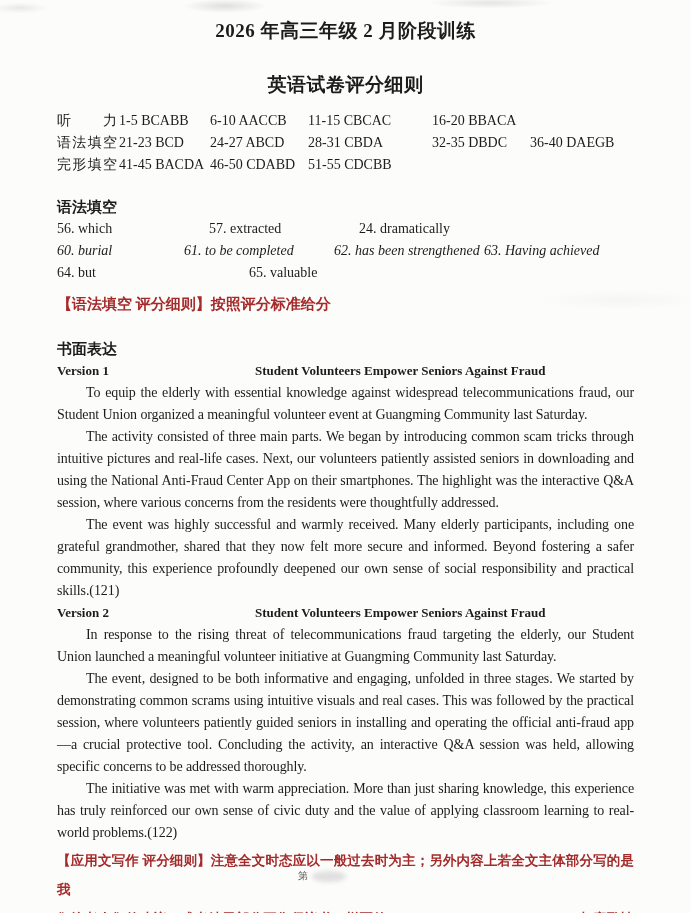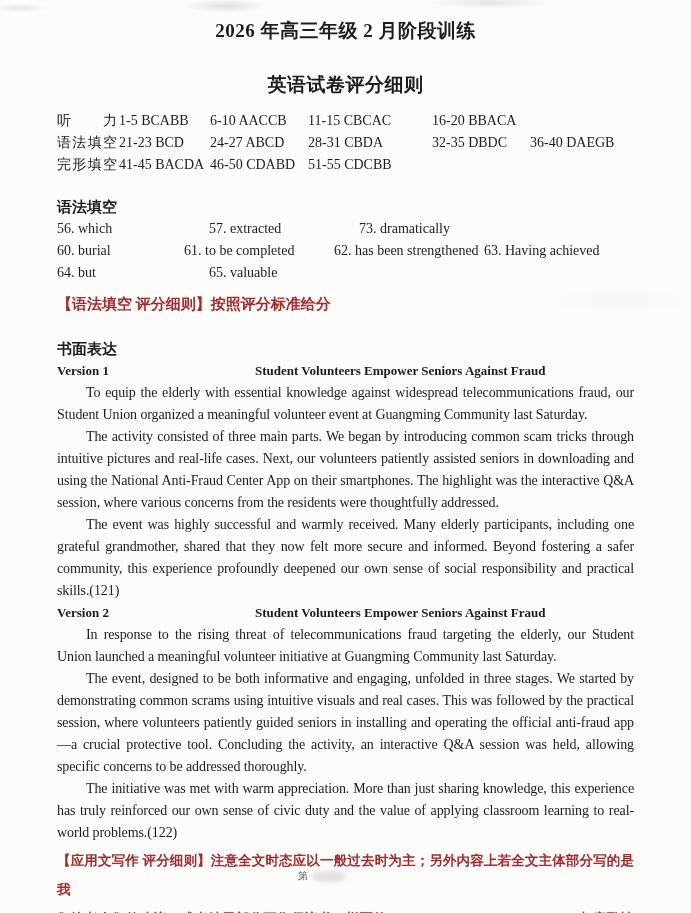--- a/index.html
+++ b/index.html
@@ -49,22 +49,22 @@
 
   .section-label { font-weight: 700; font-size: 15px; line-height: 22px; margin-top: 20px; }
 
   .g-row {
     display: grid;
     font-size: 14px;
     line-height: 22px;
     white-space: nowrap;
   }
   .g-row.ga { grid-template-columns: 152px 150px 145px 1fr; }
-  .g-row.gb { grid-template-columns: 127px 150px 150px 1fr; }
-  .g-row.gc { grid-template-columns: 152px 150px 1fr; }
+  .g-row.gb { grid-template-columns: 127px 150px 150px 1fr; font-style: italic; }
+  .g-row.gc { grid-template-columns: 152px 150px 1fr; gap: 40px; }
 
   .g-rubric {
     color: var(--rubric-red);
     font-weight: 700;
     font-size: 15px;
     line-height: 24px;
     margin-top: 8px;
     white-space: nowrap;
   }
 
@@ -144,21 +144,21 @@
       <span>51-55 CDCBB</span>
     </div>
   </div>
 
   <div class="section-label">语法填空</div>
 
   <div class="grammar-answers">
     <div class="g-row ga">
       <span>56. which</span>
       <span>57. extracted</span>
-      <span>73. dramatically</span>
+      <span>24. dramatically</span>
     </div>
     <div class="g-row gb">
       <span>60. burial</span>
       <span>61. to be completed</span>
       <span>62. has been strengthened</span>
       <span>63. Having achieved</span>
     </div>
     <div class="g-row gc">
       <span>64. but</span>
       <span>65. valuable</span>

